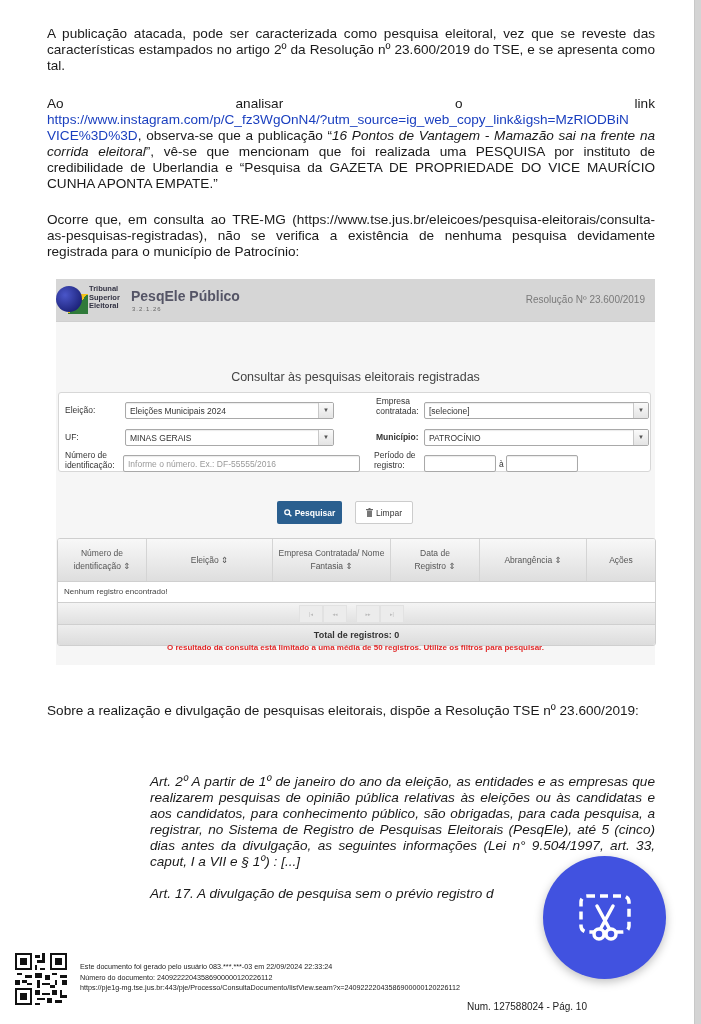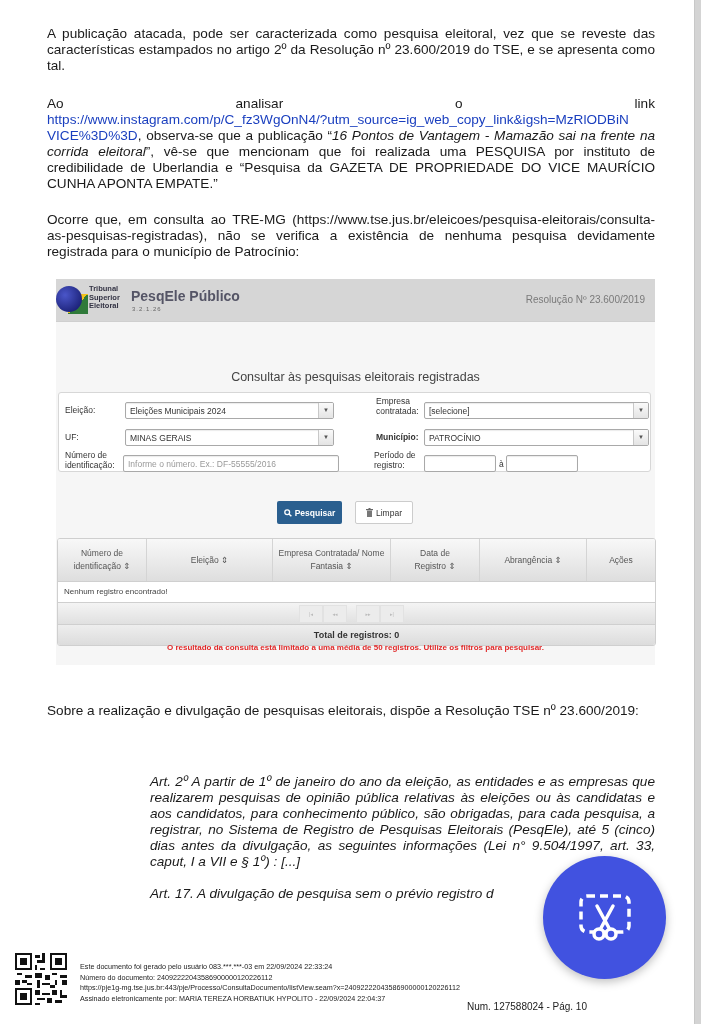--- a/index.html
+++ b/index.html
@@ -203,21 +203,21 @@
     <div class="f-label bold" style="left:317px; top:39px;">Município:</div>
     <div class="select" style="left:365px; top:36px; width:225px;">
       <span>PATROCÍNIO</span>
       <span class="arrow">▼</span>
     </div>
 
     <div class="f-label" style="left:6px; top:57px;">
       <div>Número de</div>
       <div>identificação:</div>
     </div>
-    <div class="input placeholder" style="left:64px; top:62px; width:216px;">Informe o número. Ex.: DF-55555/2016</div>
+    <div class="input placeholder" style="left:64px; top:62px; width:237px;">Informe o número. Ex.: DF-55555/2016</div>
 
     <div class="f-label" style="left:315px; top:57px;">
       <div>Período de</div>
       <div>registro:</div>
     </div>
     <div class="input" style="left:365px; top:62px; width:72px;"></div>
     <div class="f-label" style="left:440px; top:66px;">à</div>
     <div class="input" style="left:447px; top:62px; width:72px;"></div>
   </div>
 
@@ -333,21 +333,20 @@
       <rect x="13" y="18" width="2" height="2"></rect>
         <rect x="16" y="19" width="3" height="1"></rect>
         <rect x="8" y="20" width="2" height="1"></rect>
         <rect x="19" y="17" width="2" height="1"></rect>
     </g>
   </svg>
   <div class="footer-lines">
     <div>Este documento foi gerado pelo usuário 083.***.***-03 em 22/09/2024 22:33:24</div>
     <div>Número do documento: 24092222043586900000120226112</div>
     <div>https://pje1g-mg.tse.jus.br:443/pje/Processo/ConsultaDocumento/listView.seam?x=24092222043586900000120226112</div>
-    <div>Assinado eletronicamente por: MARIA TEREZA HORBATIUK HYPOLITO - 22/09/2024 22:04:37</div>
   </div>
   <div class="page-num">Num. 127588024 - Pág. 10</div>
 </div>
 
 <div class="fab">
   <svg width="56" height="56" viewBox="0 0 56 56">
     <rect x="4" y="6" width="48" height="36" rx="6" ry="6" fill="none" stroke="#fff" stroke-width="3.5" stroke-dasharray="8 5"></rect>
     <line x1="20" y1="16" x2="32" y2="38" stroke="#fff" stroke-width="3.5" stroke-linecap="round"></line>
     <line x1="36" y1="16" x2="24" y2="38" stroke="#fff" stroke-width="3.5" stroke-linecap="round"></line>
     <circle cx="22" cy="44" r="5" fill="#4152e0" stroke="#fff" stroke-width="3.5"></circle>

